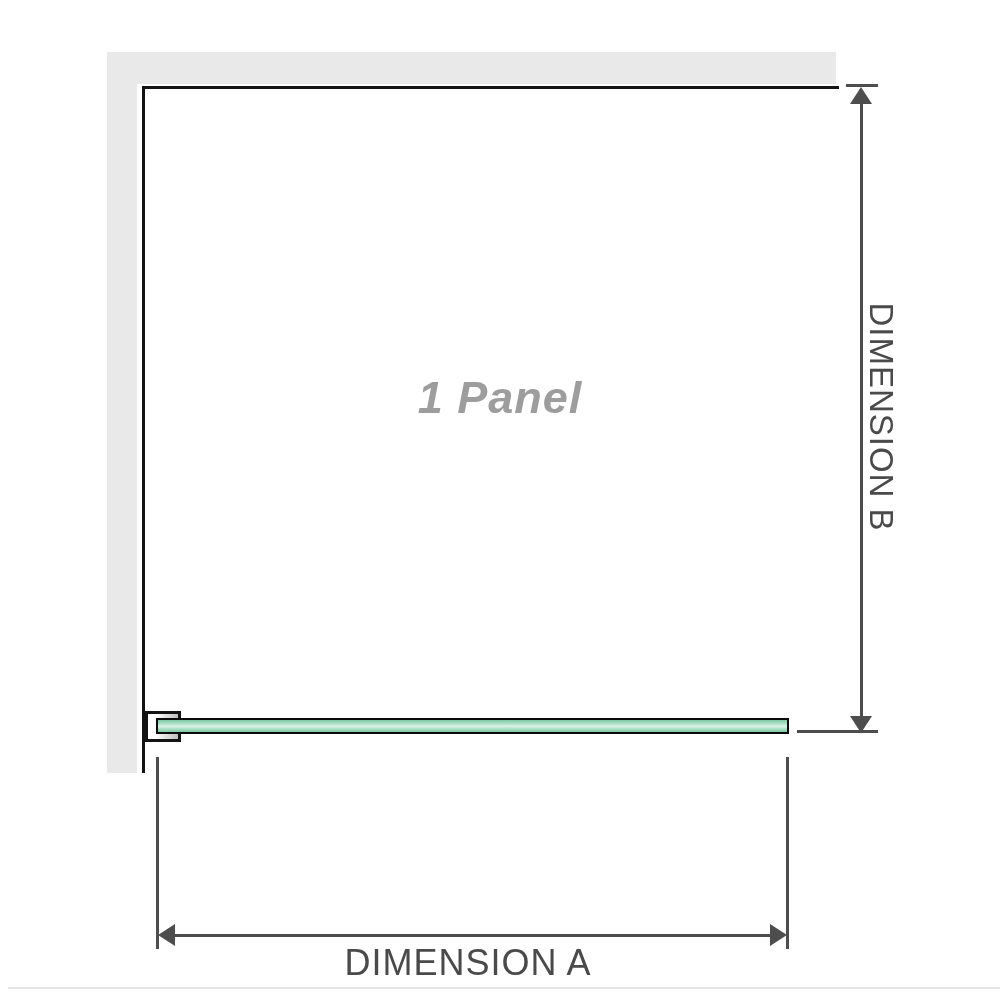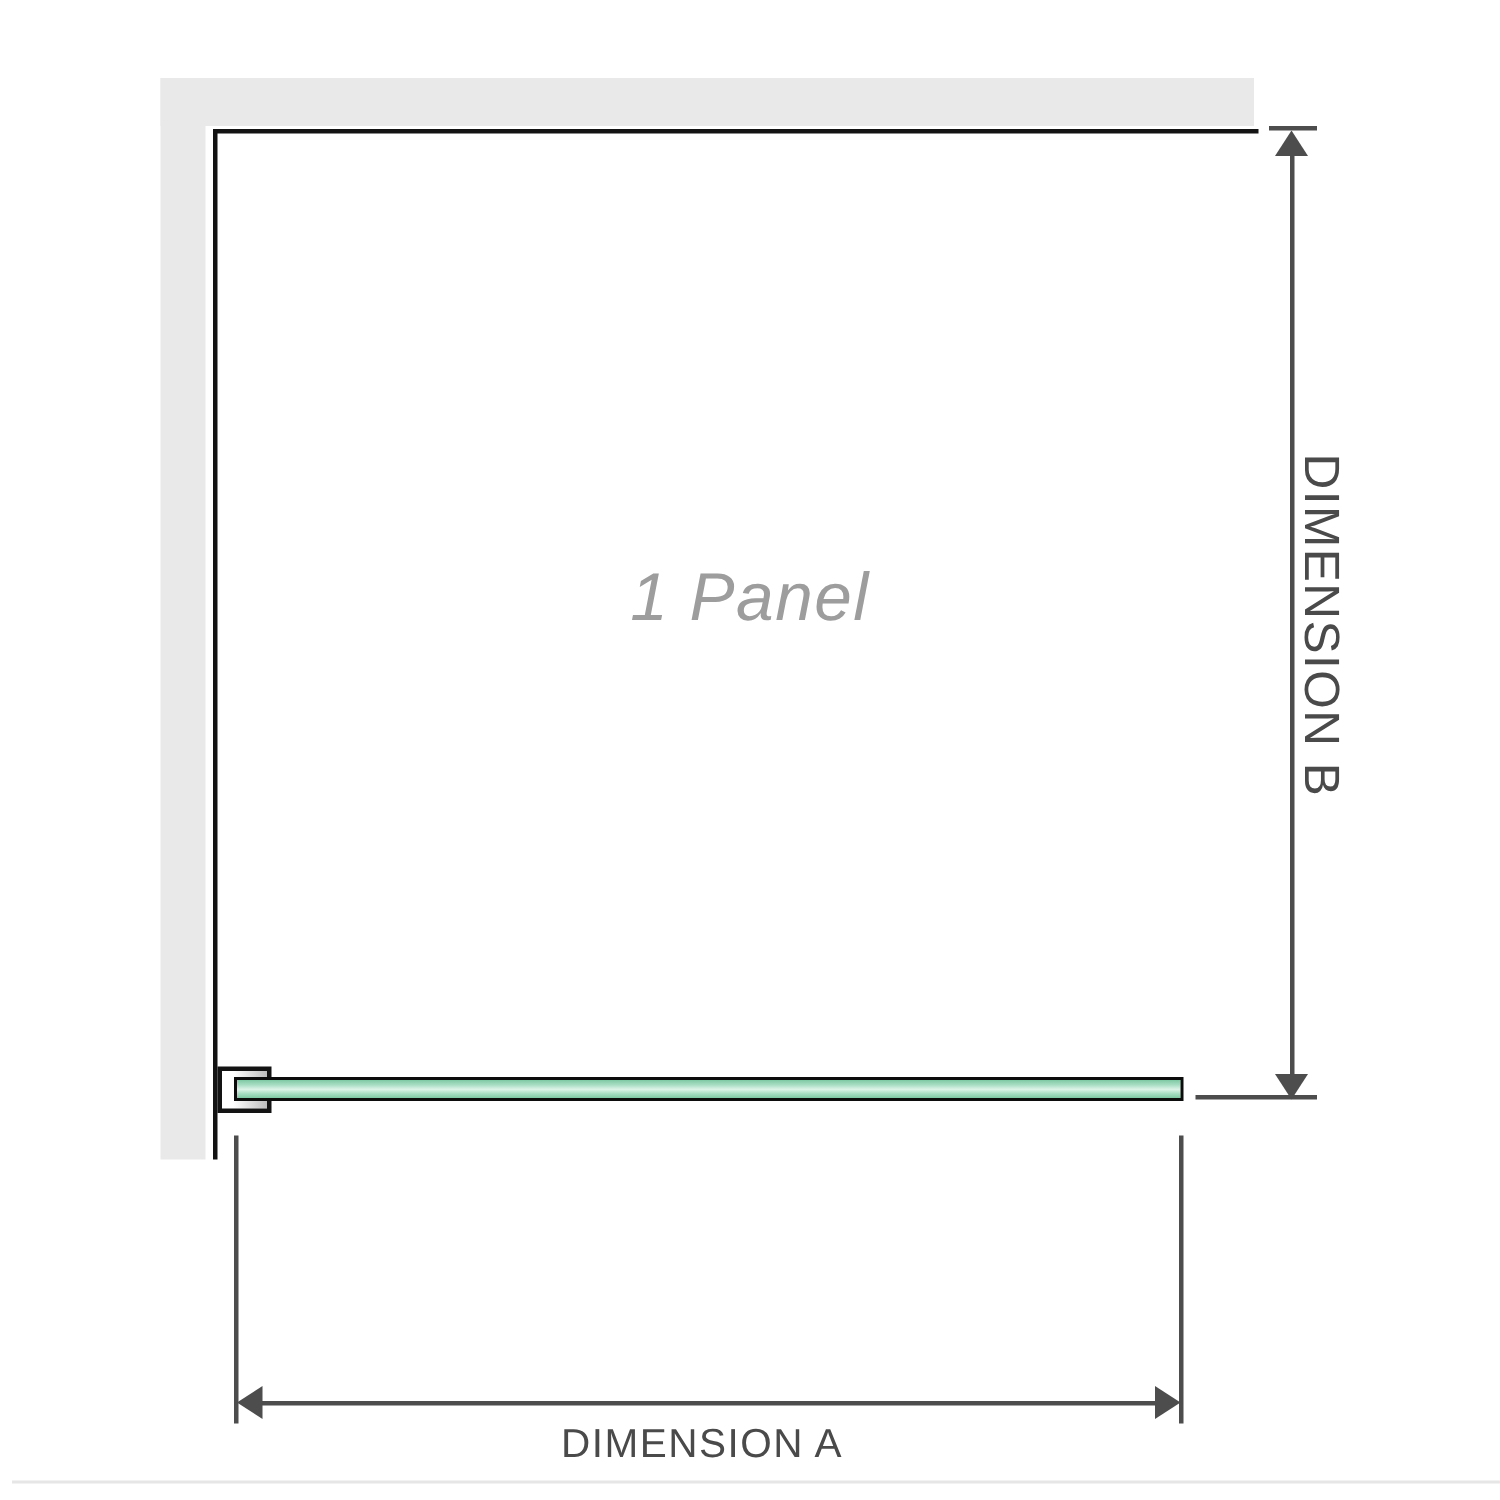--- a/index.html
+++ b/index.html
@@ -35,21 +35,21 @@
   .panel-edge-left {
     left: 142px; top: 86px; width: 3px; height: 687px;
     background: var(--panel-edge);
   }
 
   
   .panel-label {
     left: 500px; top: 398px;
     transform: translate(-50%, -50%);
     font-style: italic;
-    font-weight: normal;
+    font-weight: bold;
     font-size: 45px;
     letter-spacing: 1px;
     color: var(--panel-text-gray);
     white-space: nowrap;
   }
 
   
   .bracket {
     left: 145px; top: 711px; width: 36px; height: 31px;
     box-sizing: border-box;
@@ -113,21 +113,21 @@
 
   
   .dima-ext-left  { left: 156px; top: 757px; width: 3px; height: 192px; }
   .dima-ext-right { left: 786px; top: 757px; width: 3px; height: 192px; }
   .dima-line      { left: 170px; top: 934px; width: 605px; height: 3px; }
   .dima-arrow-left  { left: 158px; top: 924px; }
   .dima-arrow-right { left: 770px; top: 924px; }
   .dima-label {
     left: 468px; top: 963px;
     transform: translate(-50%, -50%);
-    font-size: 27px;
+    font-size: 36px;
     letter-spacing: 1px;
     color: var(--dimension-text);
     white-space: nowrap;
     text-align: center;
   }
 
   
   .bottom-divider {
     left: 8px; top: 987px; width: 992px; height: 2px;
     background: var(--divider-gray);

